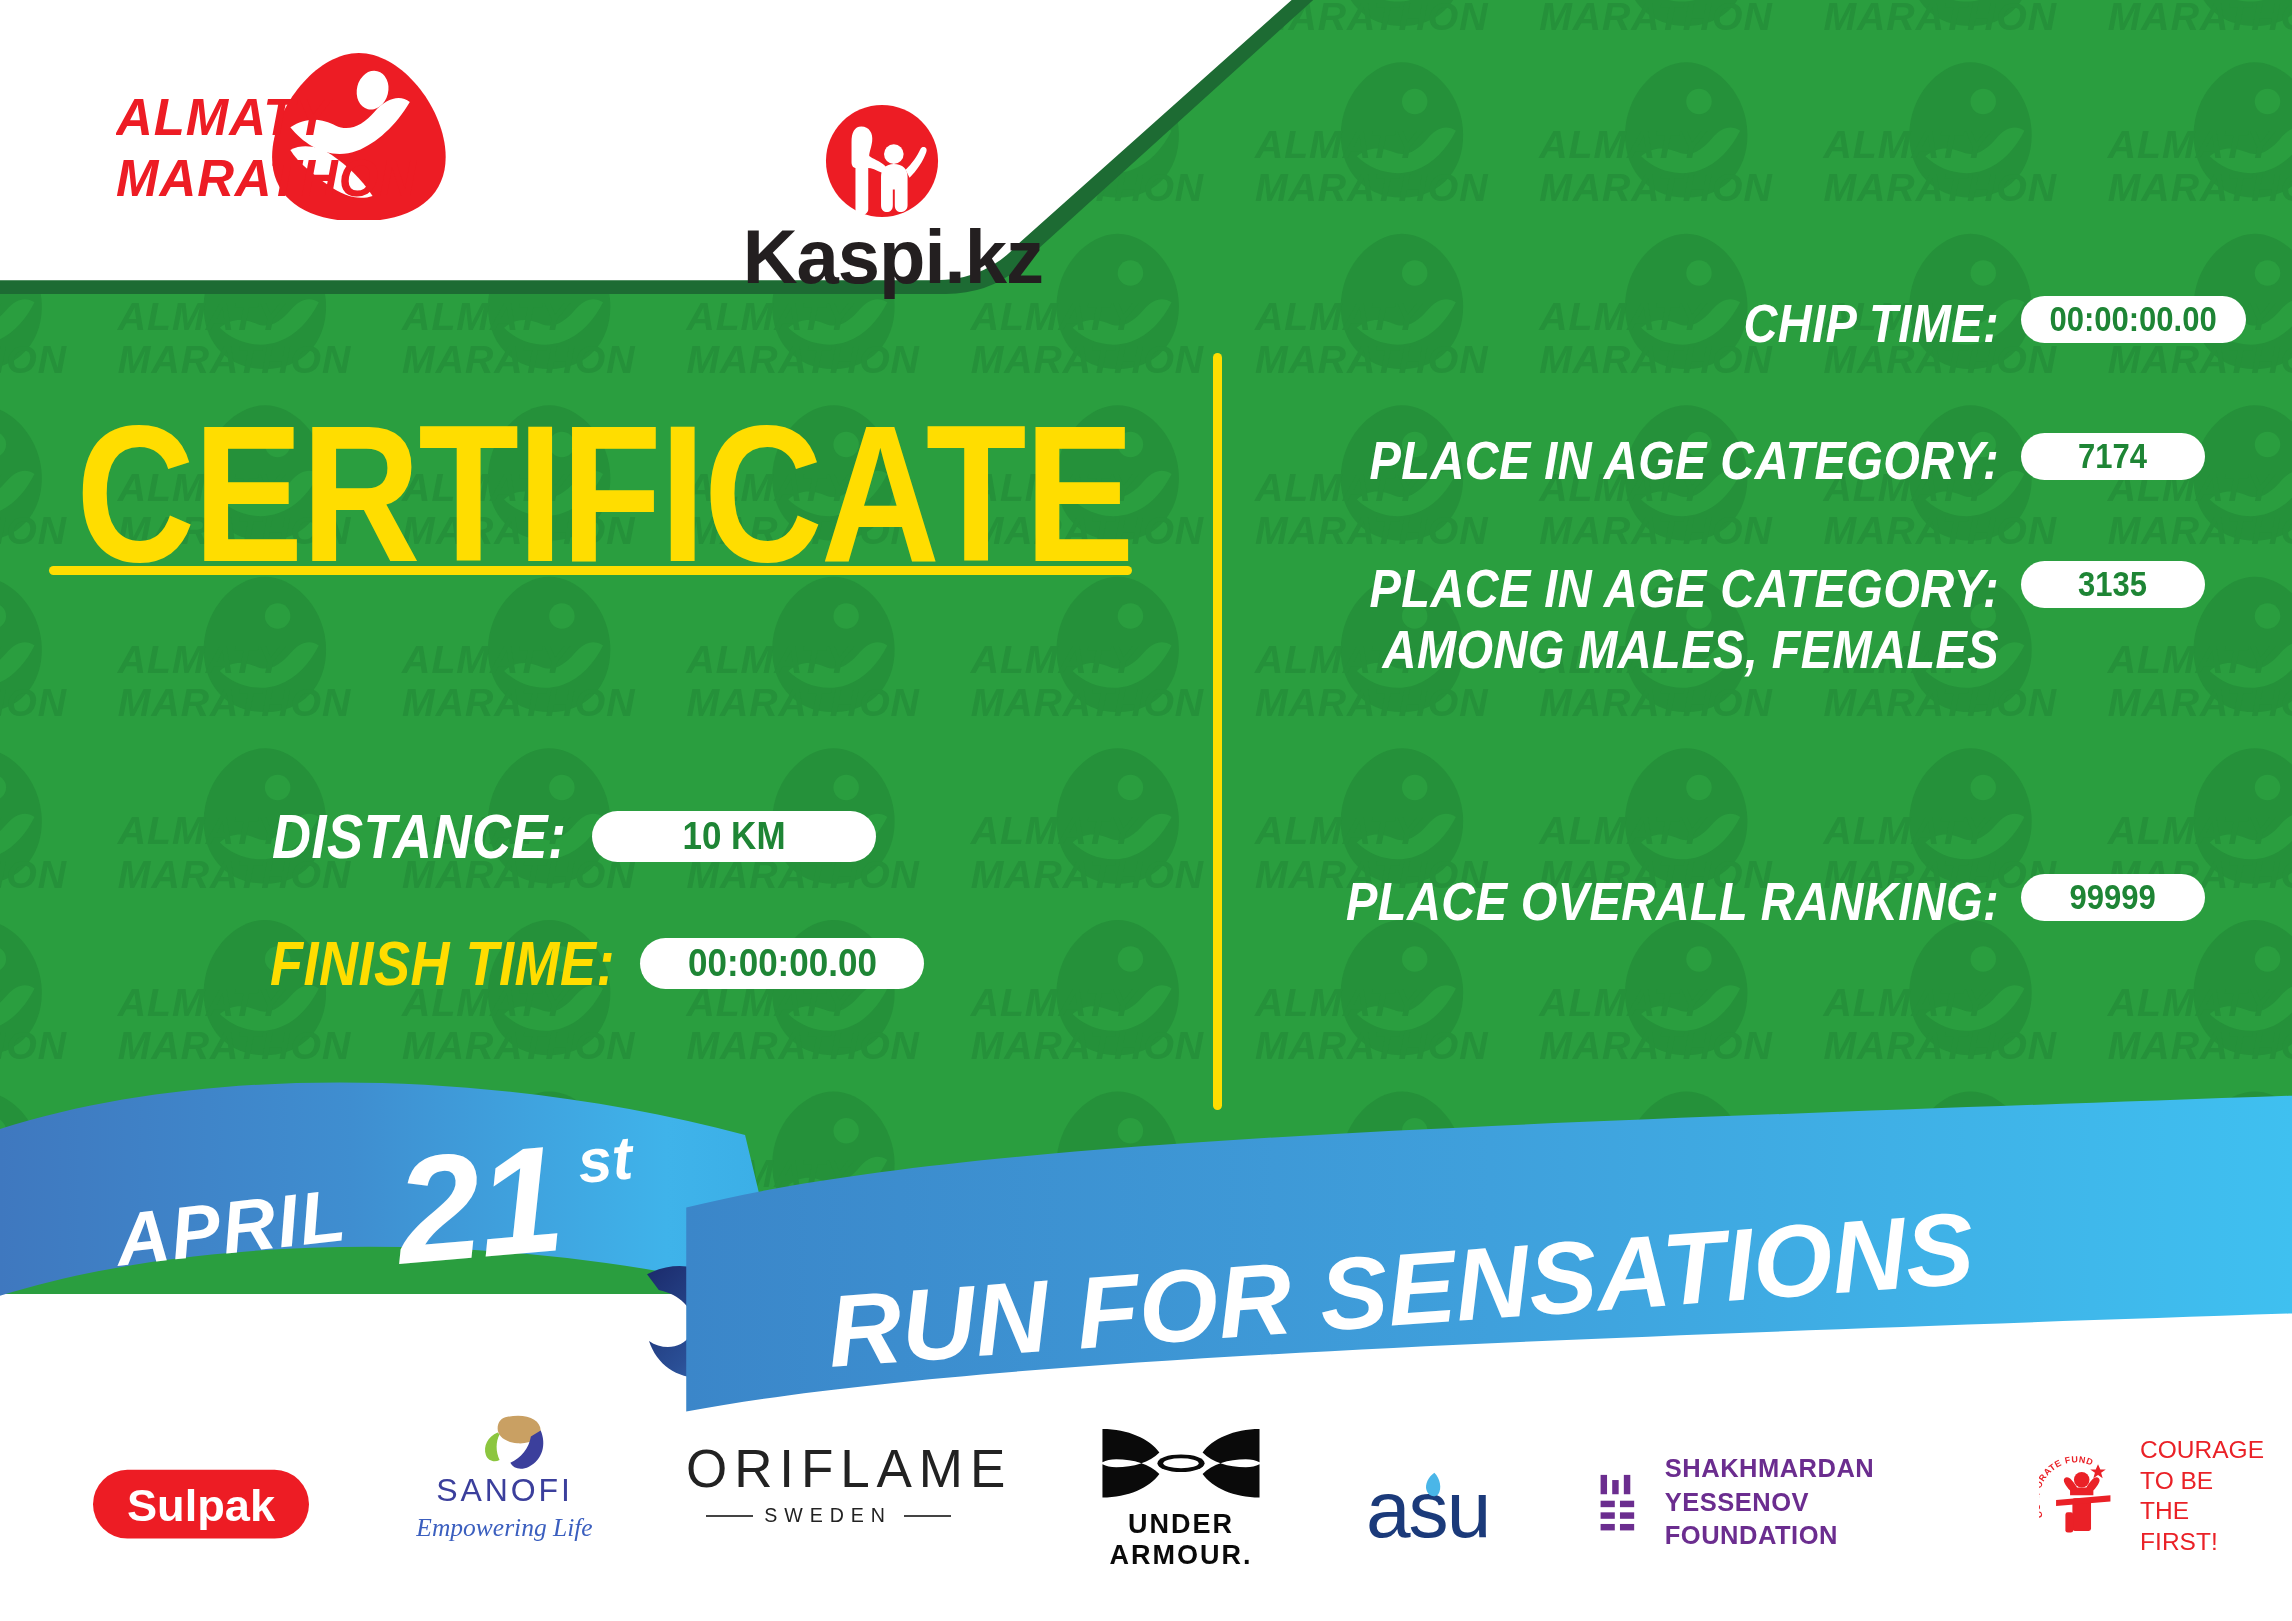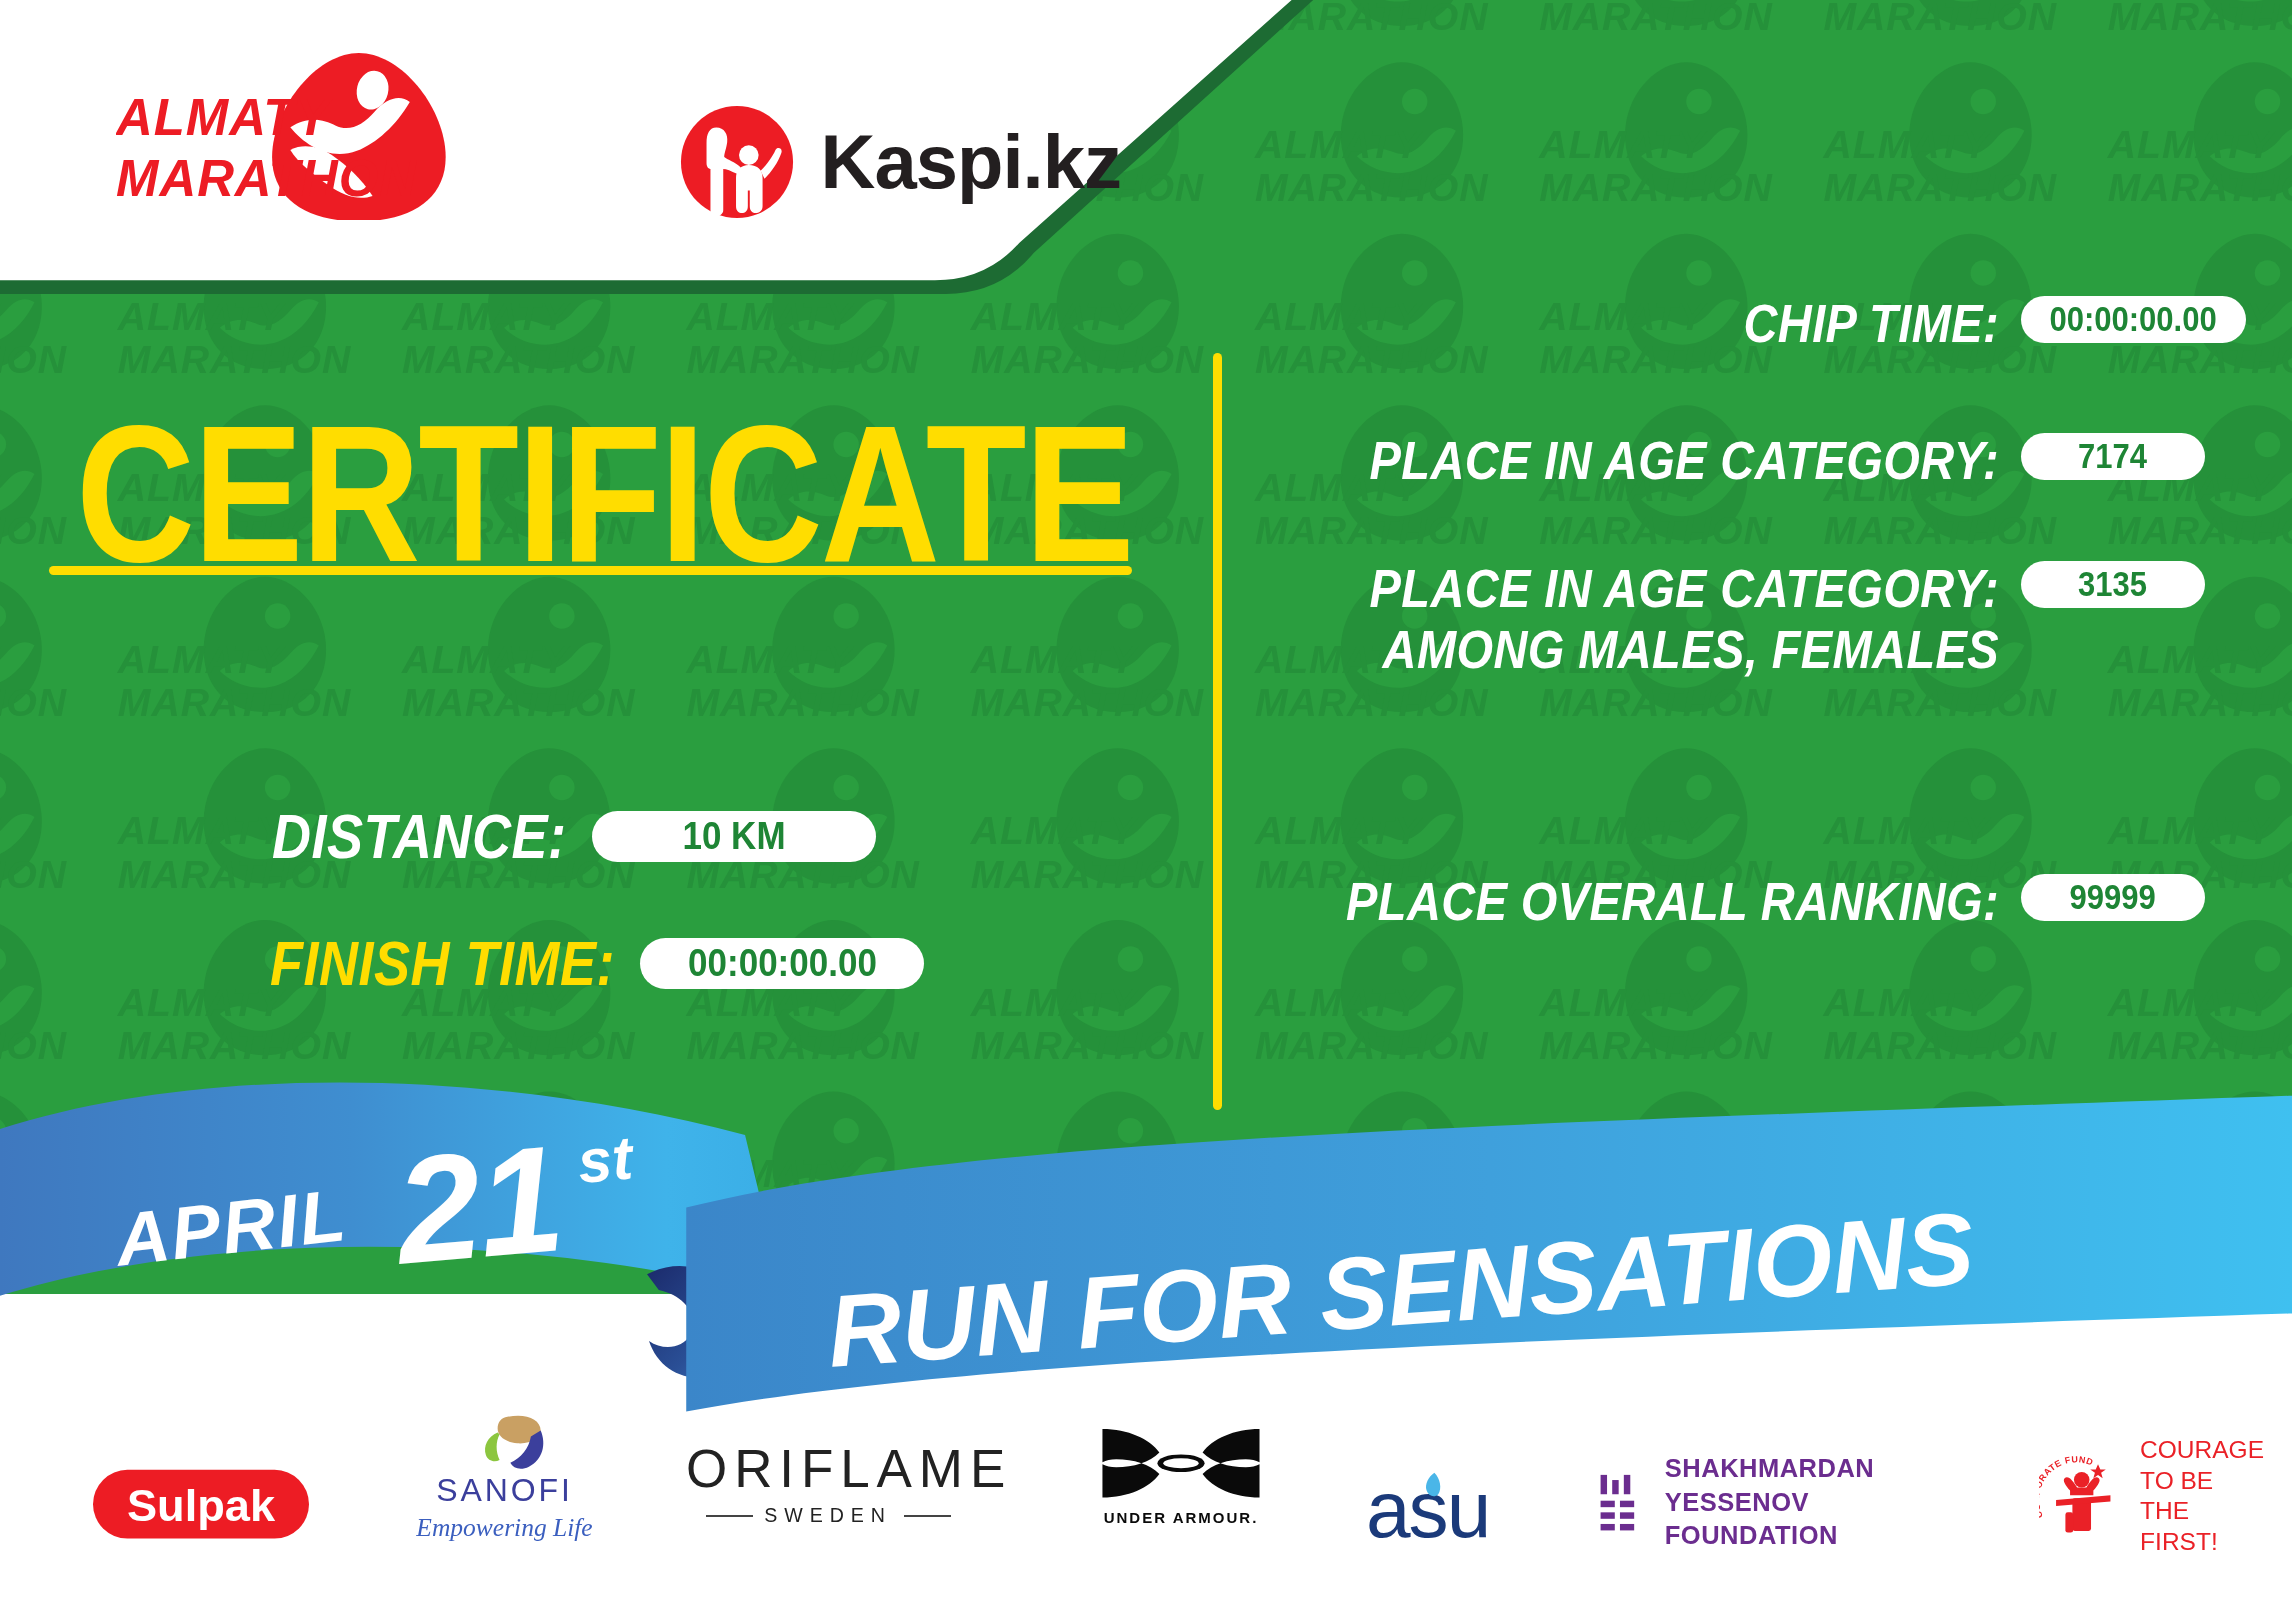--- a/index.html
+++ b/index.html
@@ -56,20 +56,21 @@
     position: absolute;
     left: 116px; top: 49px;
     width: 333px; height: 172px;
   }
   .kaspi-logo {
     position: absolute;
     left: 676px; top: 103px;
     width: 412px; height: 118px;
     display: flex;
     align-items: center;
+    flex-direction: column;
   }
   .kaspi-mark { width: 123px; height: 116px; flex: 0 0 auto; }
   .kaspi-text {
     margin-left: 21.6px;
     font-size: 76px;
     font-weight: bold;
     color: #231f20;
     letter-spacing: -1px;
     line-height: 1;
     font-family: "Liberation Sans", sans-serif;
@@ -312,21 +313,21 @@
   .oriflame-sub {
     display: flex; align-items: center; justify-content: center;
     margin-top: 5px; gap: 11.8px;
   }
   .oriflame-sub .rule { width: 47px; height: 2px; background:#444; }
   .oriflame-sub .txt {
     font-size: 19.6px; letter-spacing: 6.9px; color:#222;
     font-family: "Liberation Sans", sans-serif;
   }
   .ua-word {
-    font-size: 15px; font-weight: bold; letter-spacing: 2px; color:#0a0a0a;
+    font-size: 27px; font-weight: bold; letter-spacing: 2px; color:#0a0a0a;
     font-family: "Liberation Sans", sans-serif; text-align:center; margin-top: 5.9px;
   }
   .yessenov-text {
     font-size: 25.5px; font-weight: bold; color:#6b2d8f; line-height: 1.3;
     font-family: "Liberation Sans", sans-serif; letter-spacing: 0.5px;
     white-space: pre-line;
   }
   .courage-text {
     font-size: 24.5px; color:#ea2127; line-height:1.25;
     font-family: "Liberation Sans", sans-serif; white-space: pre-line;

